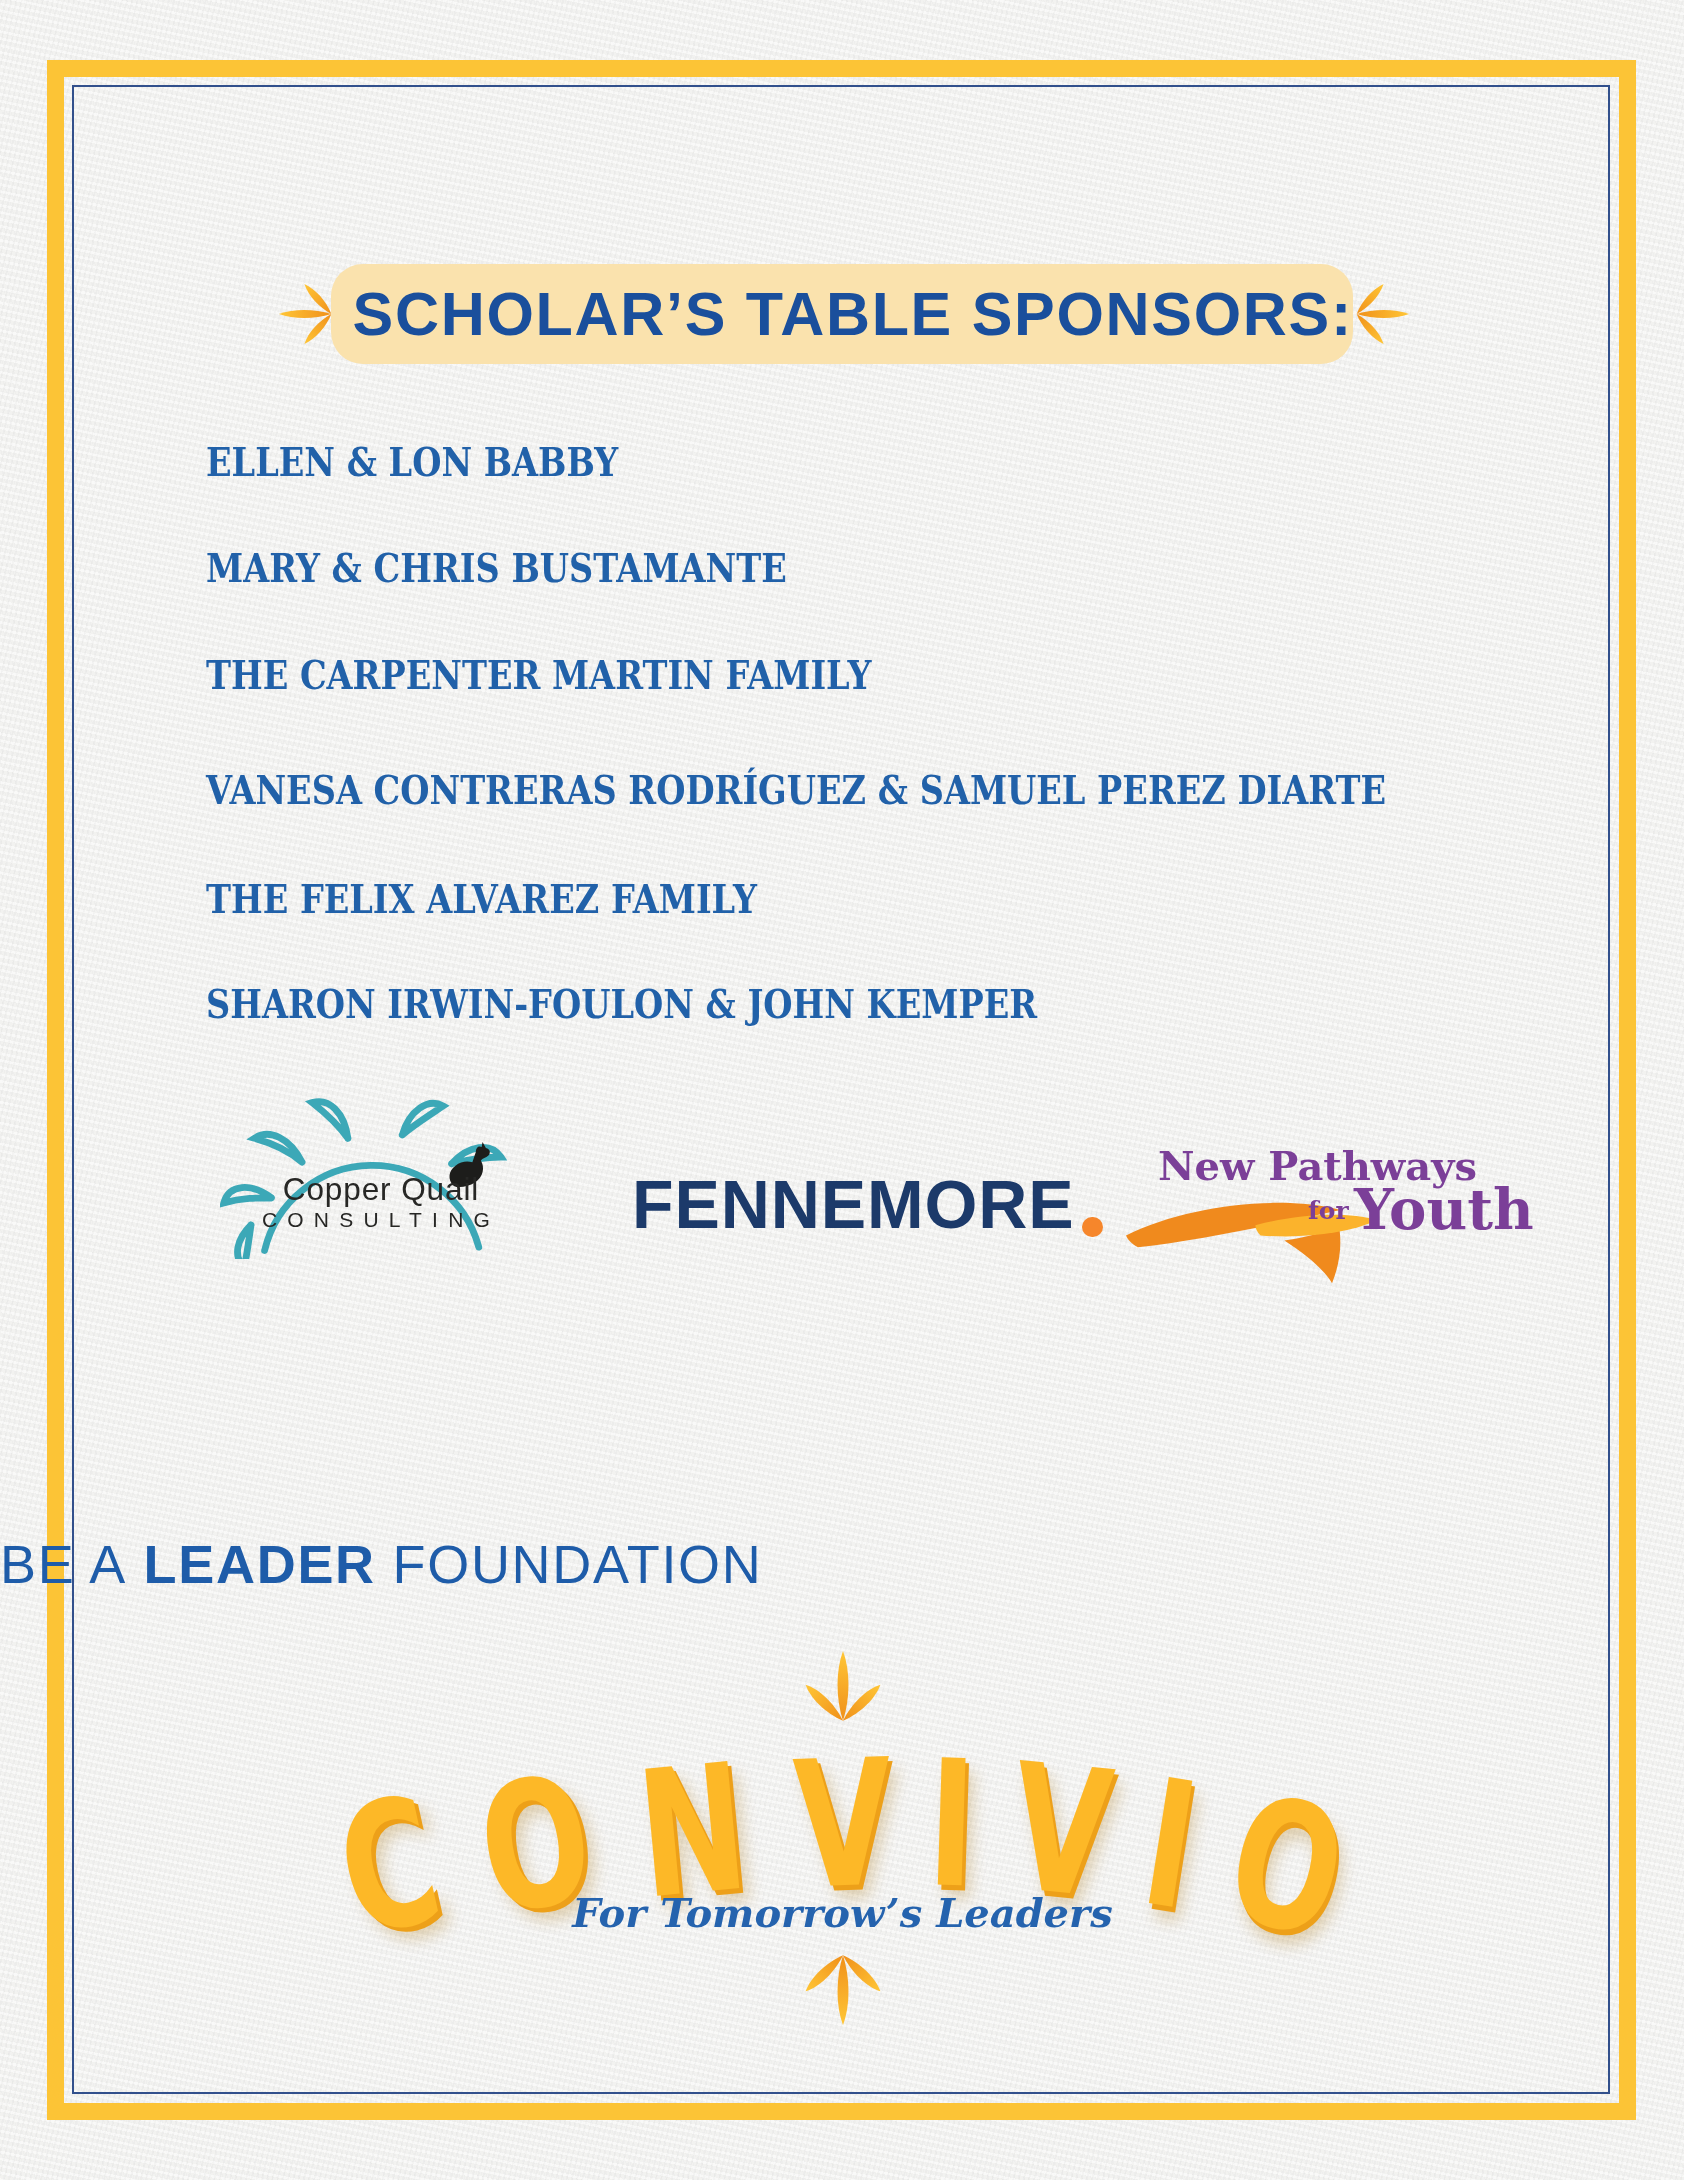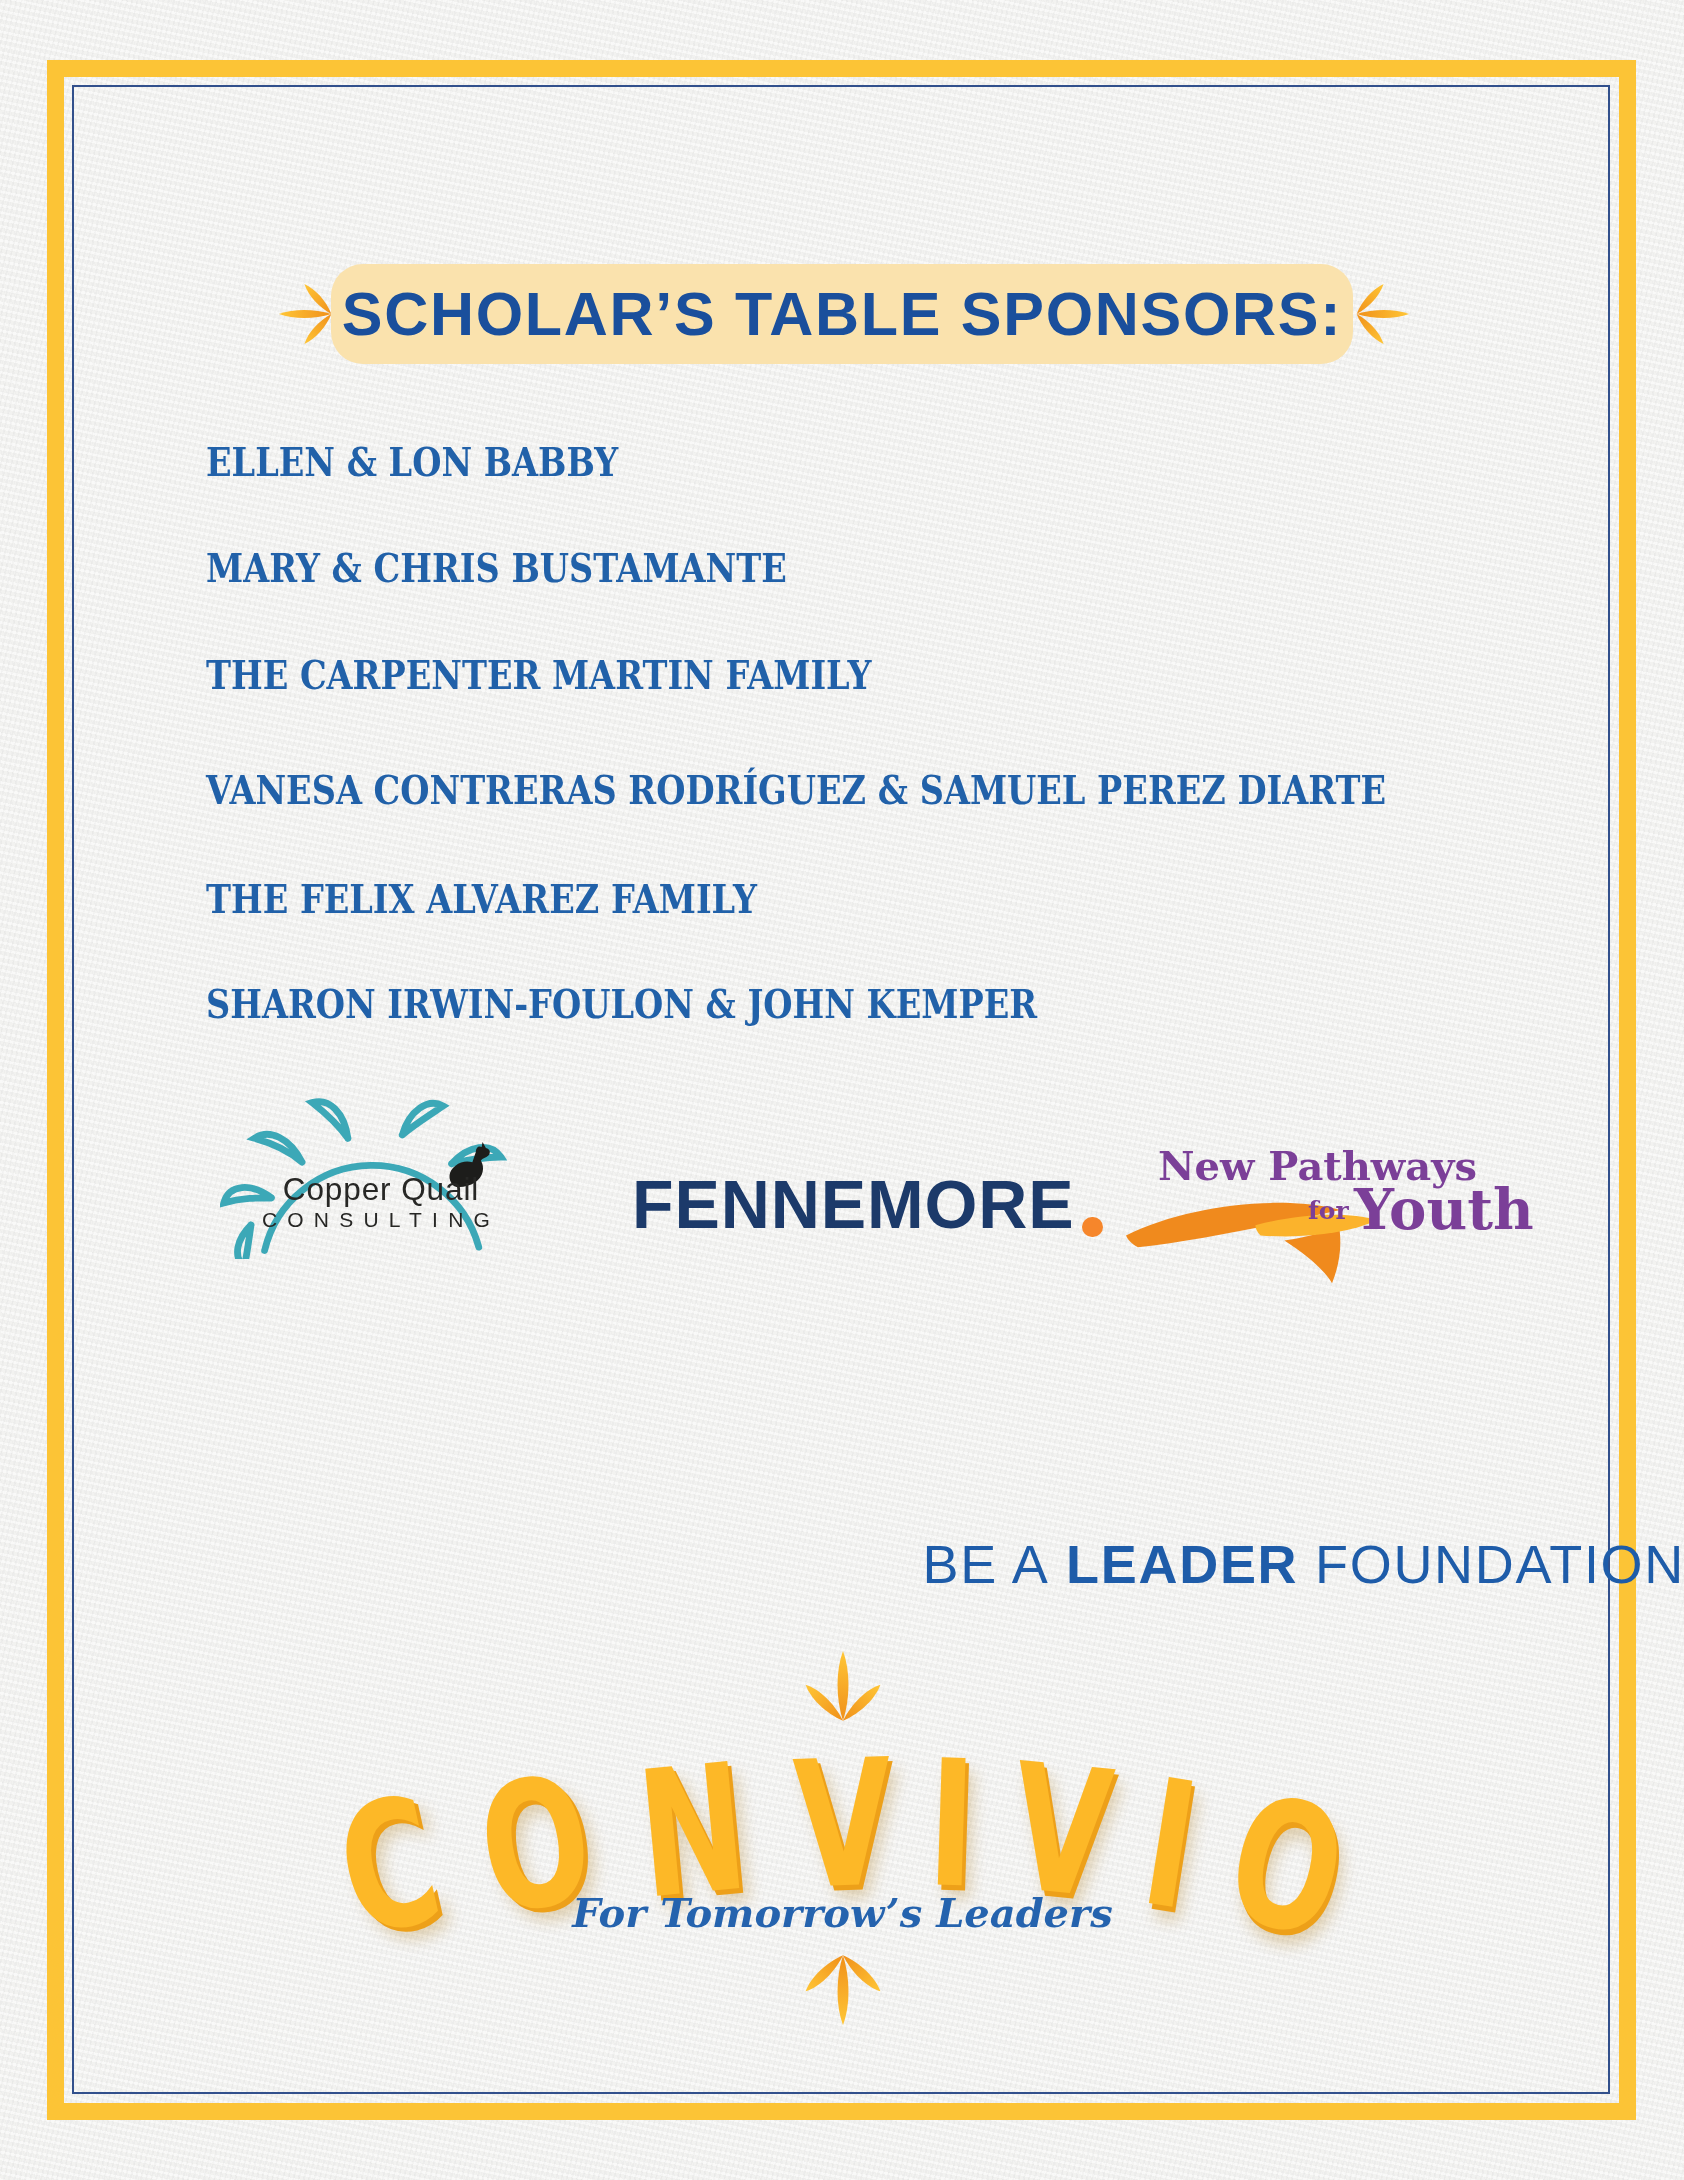--- a/index.html
+++ b/index.html
@@ -13,21 +13,21 @@
     font-family:"Liberation Sans", sans-serif;
   }
   .abs{position:absolute;}
 
   
   .frame-yellow{left:47px;top:60px;right:49px;bottom:61px;border:17px solid #FCC436;}
   .frame-blue{left:72px;top:85px;right:75px;bottom:87px;border:2.6px solid #32508C;}
 
   
   .badge{left:331px;top:264px;width:1022px;height:100px;background:#FAE2AD;border-radius:32px;
-         display:flex;align-items:center;justify-content:center;}
+         display:flex;align-items:center;justify-content:flex-end;}
   .badge h1{margin:0;font-size:61px;font-weight:800;letter-spacing:1.7px;color:#1A4F9C;
             font-family:"Liberation Sans", sans-serif;}
   .sprig{width:61px;height:82px;}
   .sprig-left{left:274px;top:273px;transform:rotate(-90deg);}
   .sprig-right{left:1353px;top:273px;transform:rotate(90deg);}
 
   
   .sponsors{left:206px;top:0;width:1278px;}
   .sponsor{position:absolute;left:0;white-space:nowrap;
            font-family:"DejaVu Serif","Liberation Serif",serif;font-weight:700;
@@ -54,21 +54,21 @@
   .fn-dot{width:20.4px;height:20.4px;border-radius:50%;background:#F6862B;margin-left:7.7px;margin-bottom:6px;}
 
   
   .np{left:1131px;top:1133px;width:349px;height:136px;font-family:"DejaVu Serif","Liberation Serif",serif;color:#7B3F98;}
   .np-l1{position:absolute;left:27px;top:8.5px;font-size:40px;font-weight:700;white-space:nowrap;}
   .np-for{position:absolute;left:177px;top:63px;font-size:25px;font-weight:700;}
   .np-youth{position:absolute;left:223px;top:43px;font-size:56px;font-weight:700;}
   .np-swoosh{position:absolute;left:-5.1px;top:58px;width:298px;height:94px;}
 
   
-  .foundation{left:0;top:1533px;width:100%;text-align:right;font-size:54px;color:#1E5CA9;
+  .foundation{left:0;top:1533px;width:100%;text-align:left;font-size:54px;color:#1E5CA9;
               letter-spacing:1.7px;white-space:nowrap;}
   .foundation .w500{font-weight:500;}
   .foundation .w800{font-weight:800;}
 
   
   .leaf-top{left:802px;top:1646px;width:82px;height:78px;}
   .leaf-bottom{left:802px;top:1952px;width:82px;height:78px;transform:rotate(180deg);}
   .convivio{left:0;top:1736px;width:100%;text-align:center;white-space:nowrap;
             font-family:"DejaVu Sans","Liberation Sans",sans-serif;font-weight:700;font-size:175px;
             line-height:175px;color:#FDB827;}

